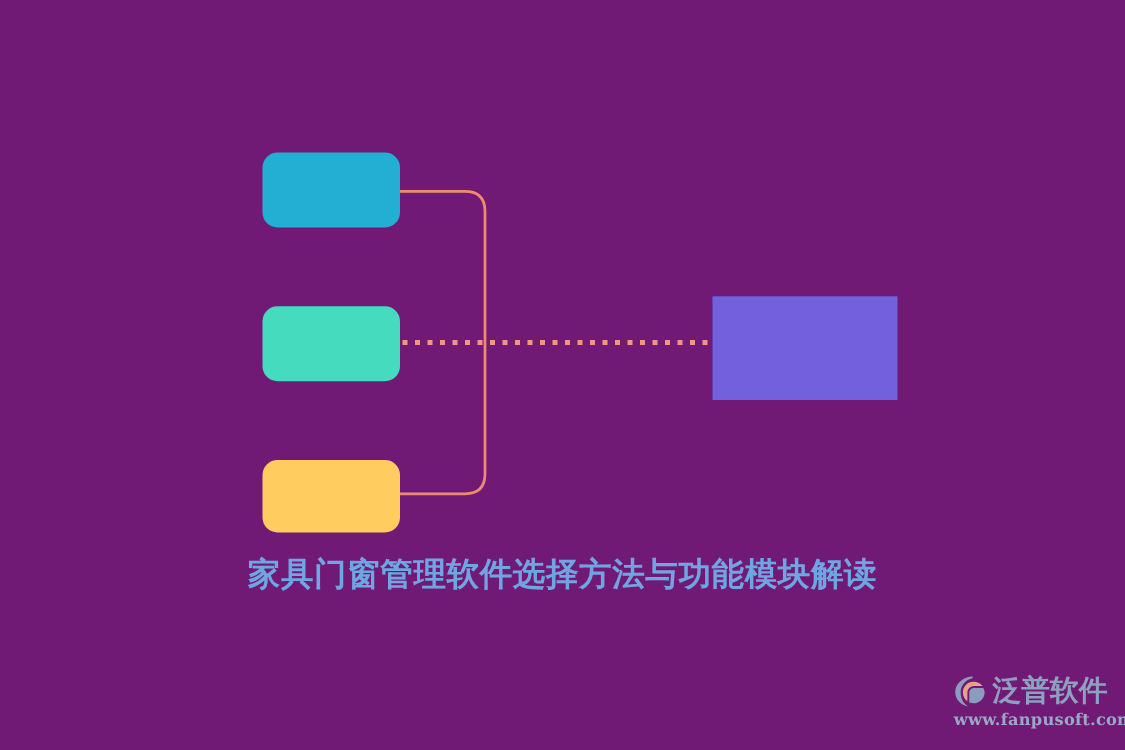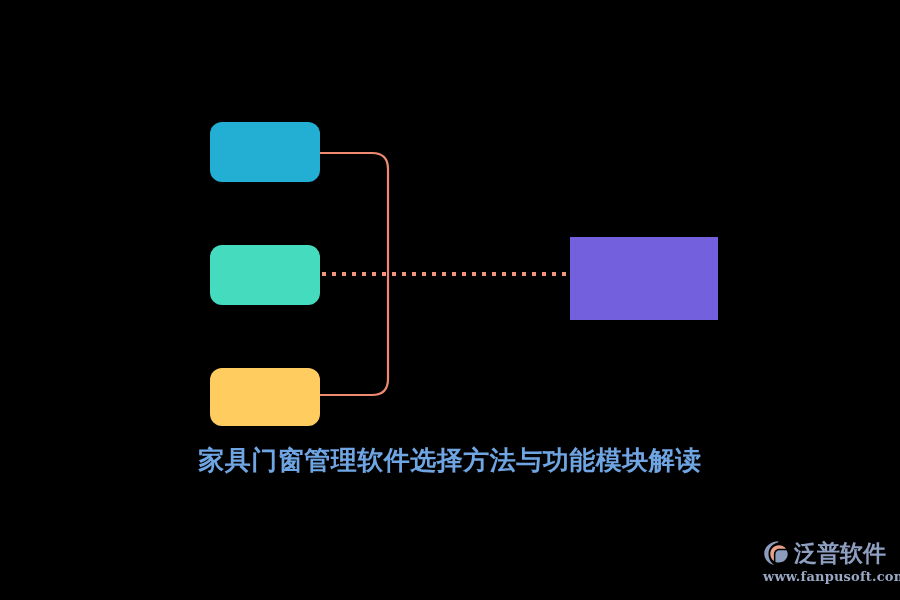--- a/index.html
+++ b/index.html
@@ -125,21 +125,21 @@
     letter-spacing: 0.2px;
     line-height: 16px;
     margin-top: -1px;
     margin-left: 1px;
     white-space: nowrap;
   }
 </style>
 </head>
 <body>
 
-<div id="canvas" style="background: #000000;">
+<div id="canvas" style="background: #701a75;">
 
   <svg id="connectors" viewBox="0 0 900 600" width="900" height="600" xmlns="http://www.w3.org/2000/svg">
 
     <path id="bracket-path" d="M 320 153 L 372 153 Q 388 153 388 169 L 388 379 Q 388 395 372 395 L 320 395" fill="none" stroke="#ef8a72" stroke-width="2.2" stroke-linecap="round"></path>
 
     <line id="dotted-path" x1="322" y1="274" x2="570" y2="274" stroke="#f4967f" stroke-width="4" stroke-dasharray="4 6" stroke-linecap="butt"></line>
   </svg>
 
   <div class="node node-rounded" id="node-blue" style="background: rgb(35, 174, 212);"></div>
 

